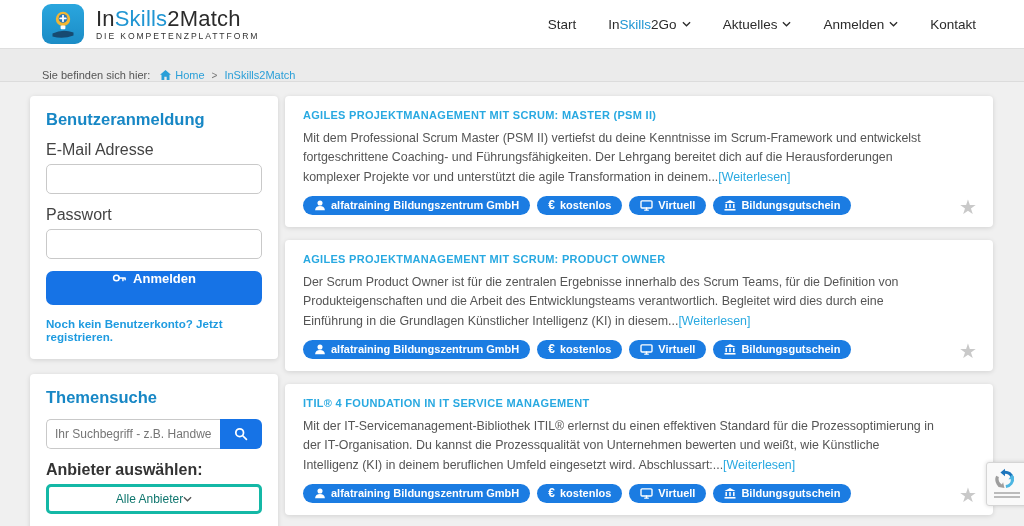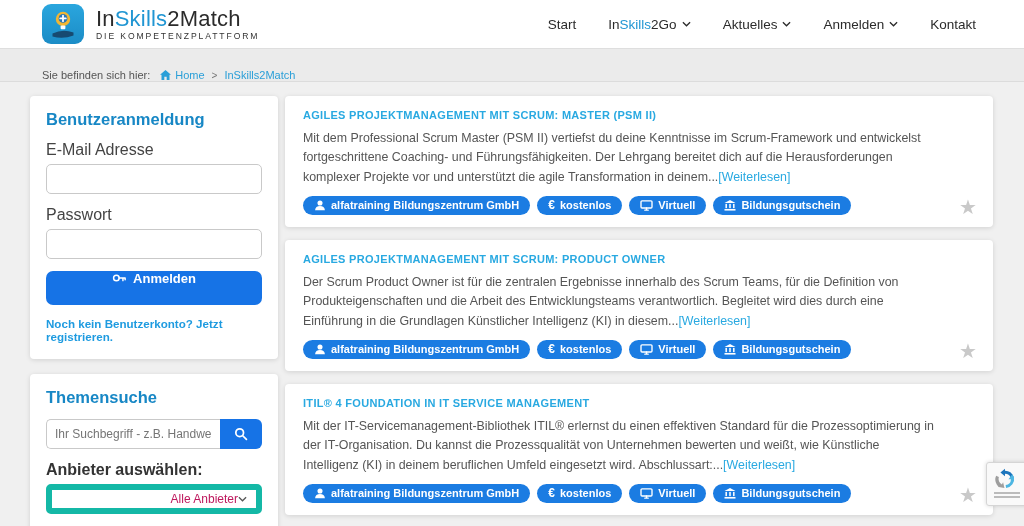--- a/index.html
+++ b/index.html
@@ -50,23 +50,23 @@
     border-radius:7px; color:#fff; font-size:13px; font-weight:bold; cursor:pointer;
     display:flex; align-items:flex-start; justify-content:center; gap:7px;
     font-family:"Liberation Sans",sans-serif; }
   .register-link { display:block; margin-top:12px; font-size:11.6px; color:#1e9be0;
     text-decoration:none; cursor:pointer;font-weight:bold; }
   .search-row { display:flex; margin-bottom:12px; }
   .search-row .text-input { border-radius:5px 0 0 5px; border-right:none; }
   .search-btn { width:42px; height:30px; flex:0 0 42px; background:#1673e6;
     border:none; border-radius:0 6px 6px 0; cursor:pointer; display:flex;
     align-items:center; justify-content:center; }
-  .select-box { width:100%; height:30px; border:6px solid #14b8a6; border-radius:5px;
-    display:flex; align-items:center; justify-content:flex-end; padding:0 9px;
-    font-size:12px; color:#be185d; cursor:pointer; background:#fff; }
+  .select-box { width:100%; height:30px; border:3px solid #14b8a6; border-radius:5px;
+    display:flex; align-items:center; justify-content:center; padding:0 9px;
+    font-size:12px; color:#0f766e; cursor:pointer; background:#fff; }
 
   
   .card { position:relative; padding:13px 55px 12px 18px; }
   .card-title { font-size:11px; font-weight:bold; color:#29a9e1;
     letter-spacing:.3px; margin-bottom:8px; cursor:pointer; }
   .card-desc { font-size:12.4px; color:#555; line-height:1.56; }
   .read-more { color:#29a9e1; cursor:pointer; }
   .badge-row { display:flex; gap:7px; margin-top:9px; flex-wrap:nowrap; }
   .badge { display:inline-flex; align-items:flex-end; gap:5px; background:#1b7ce2;
     color:#fff; font-size:11px; font-weight:bold; padding:3px 11px 4px;

